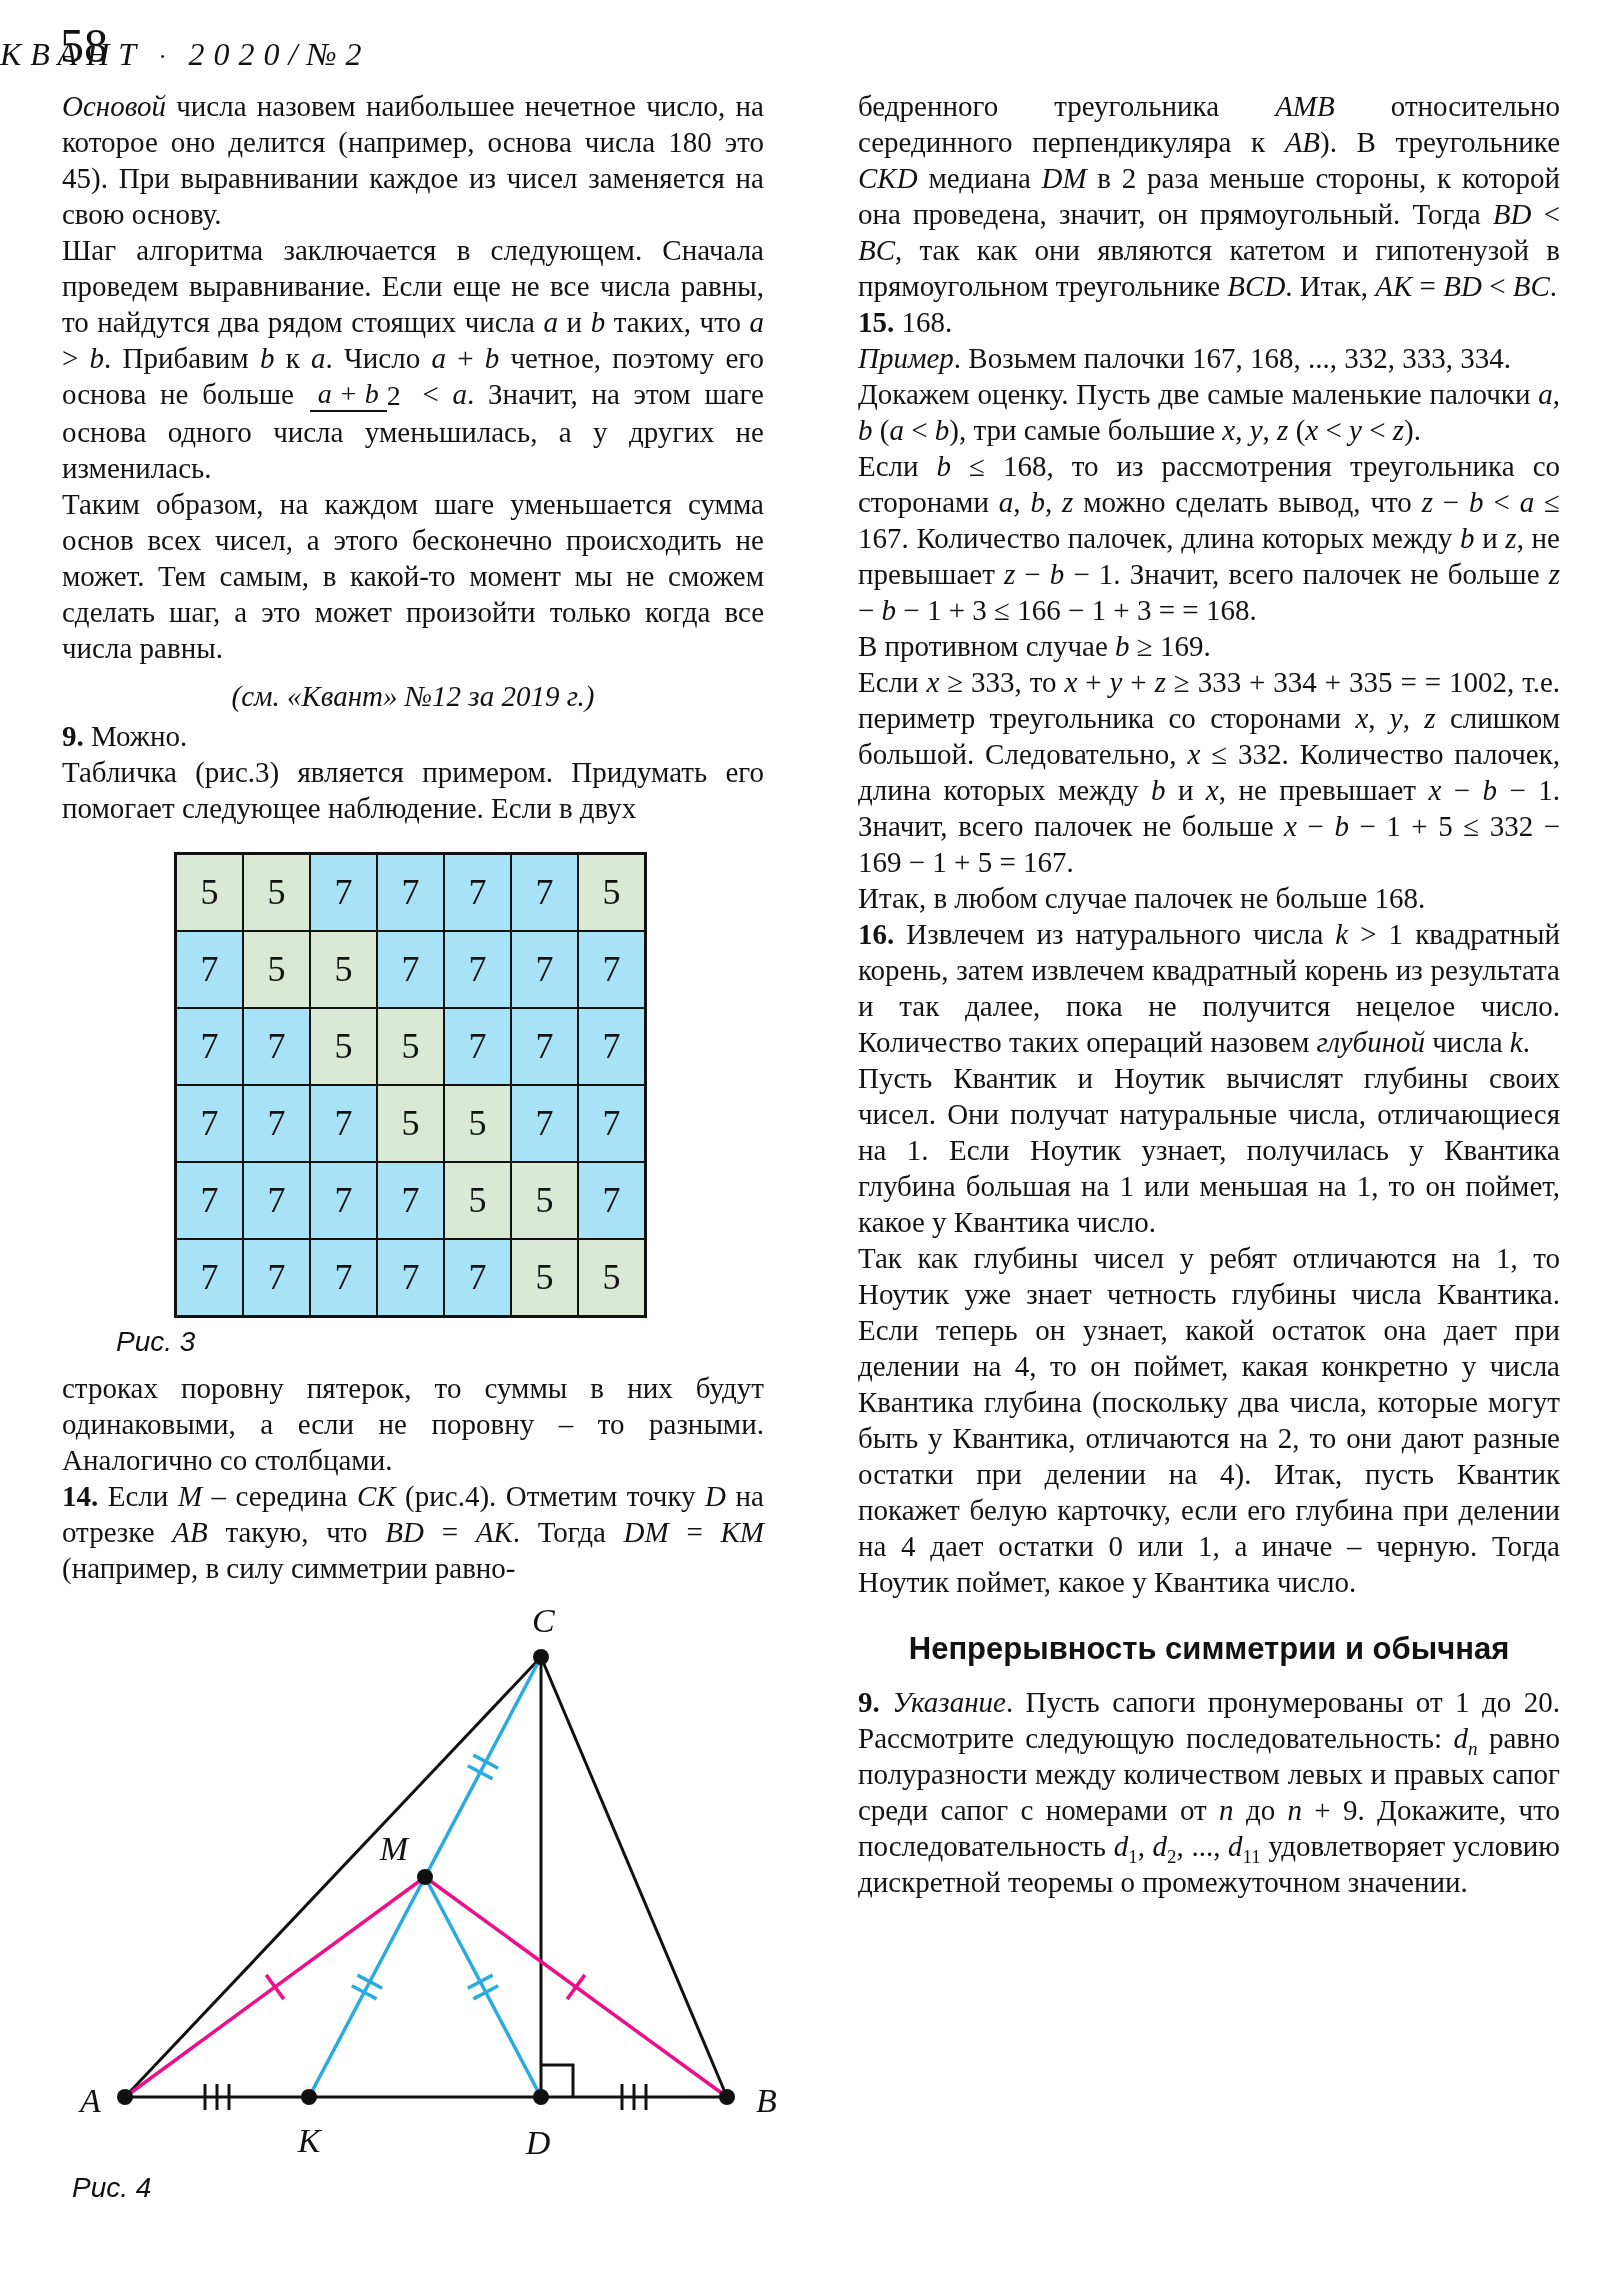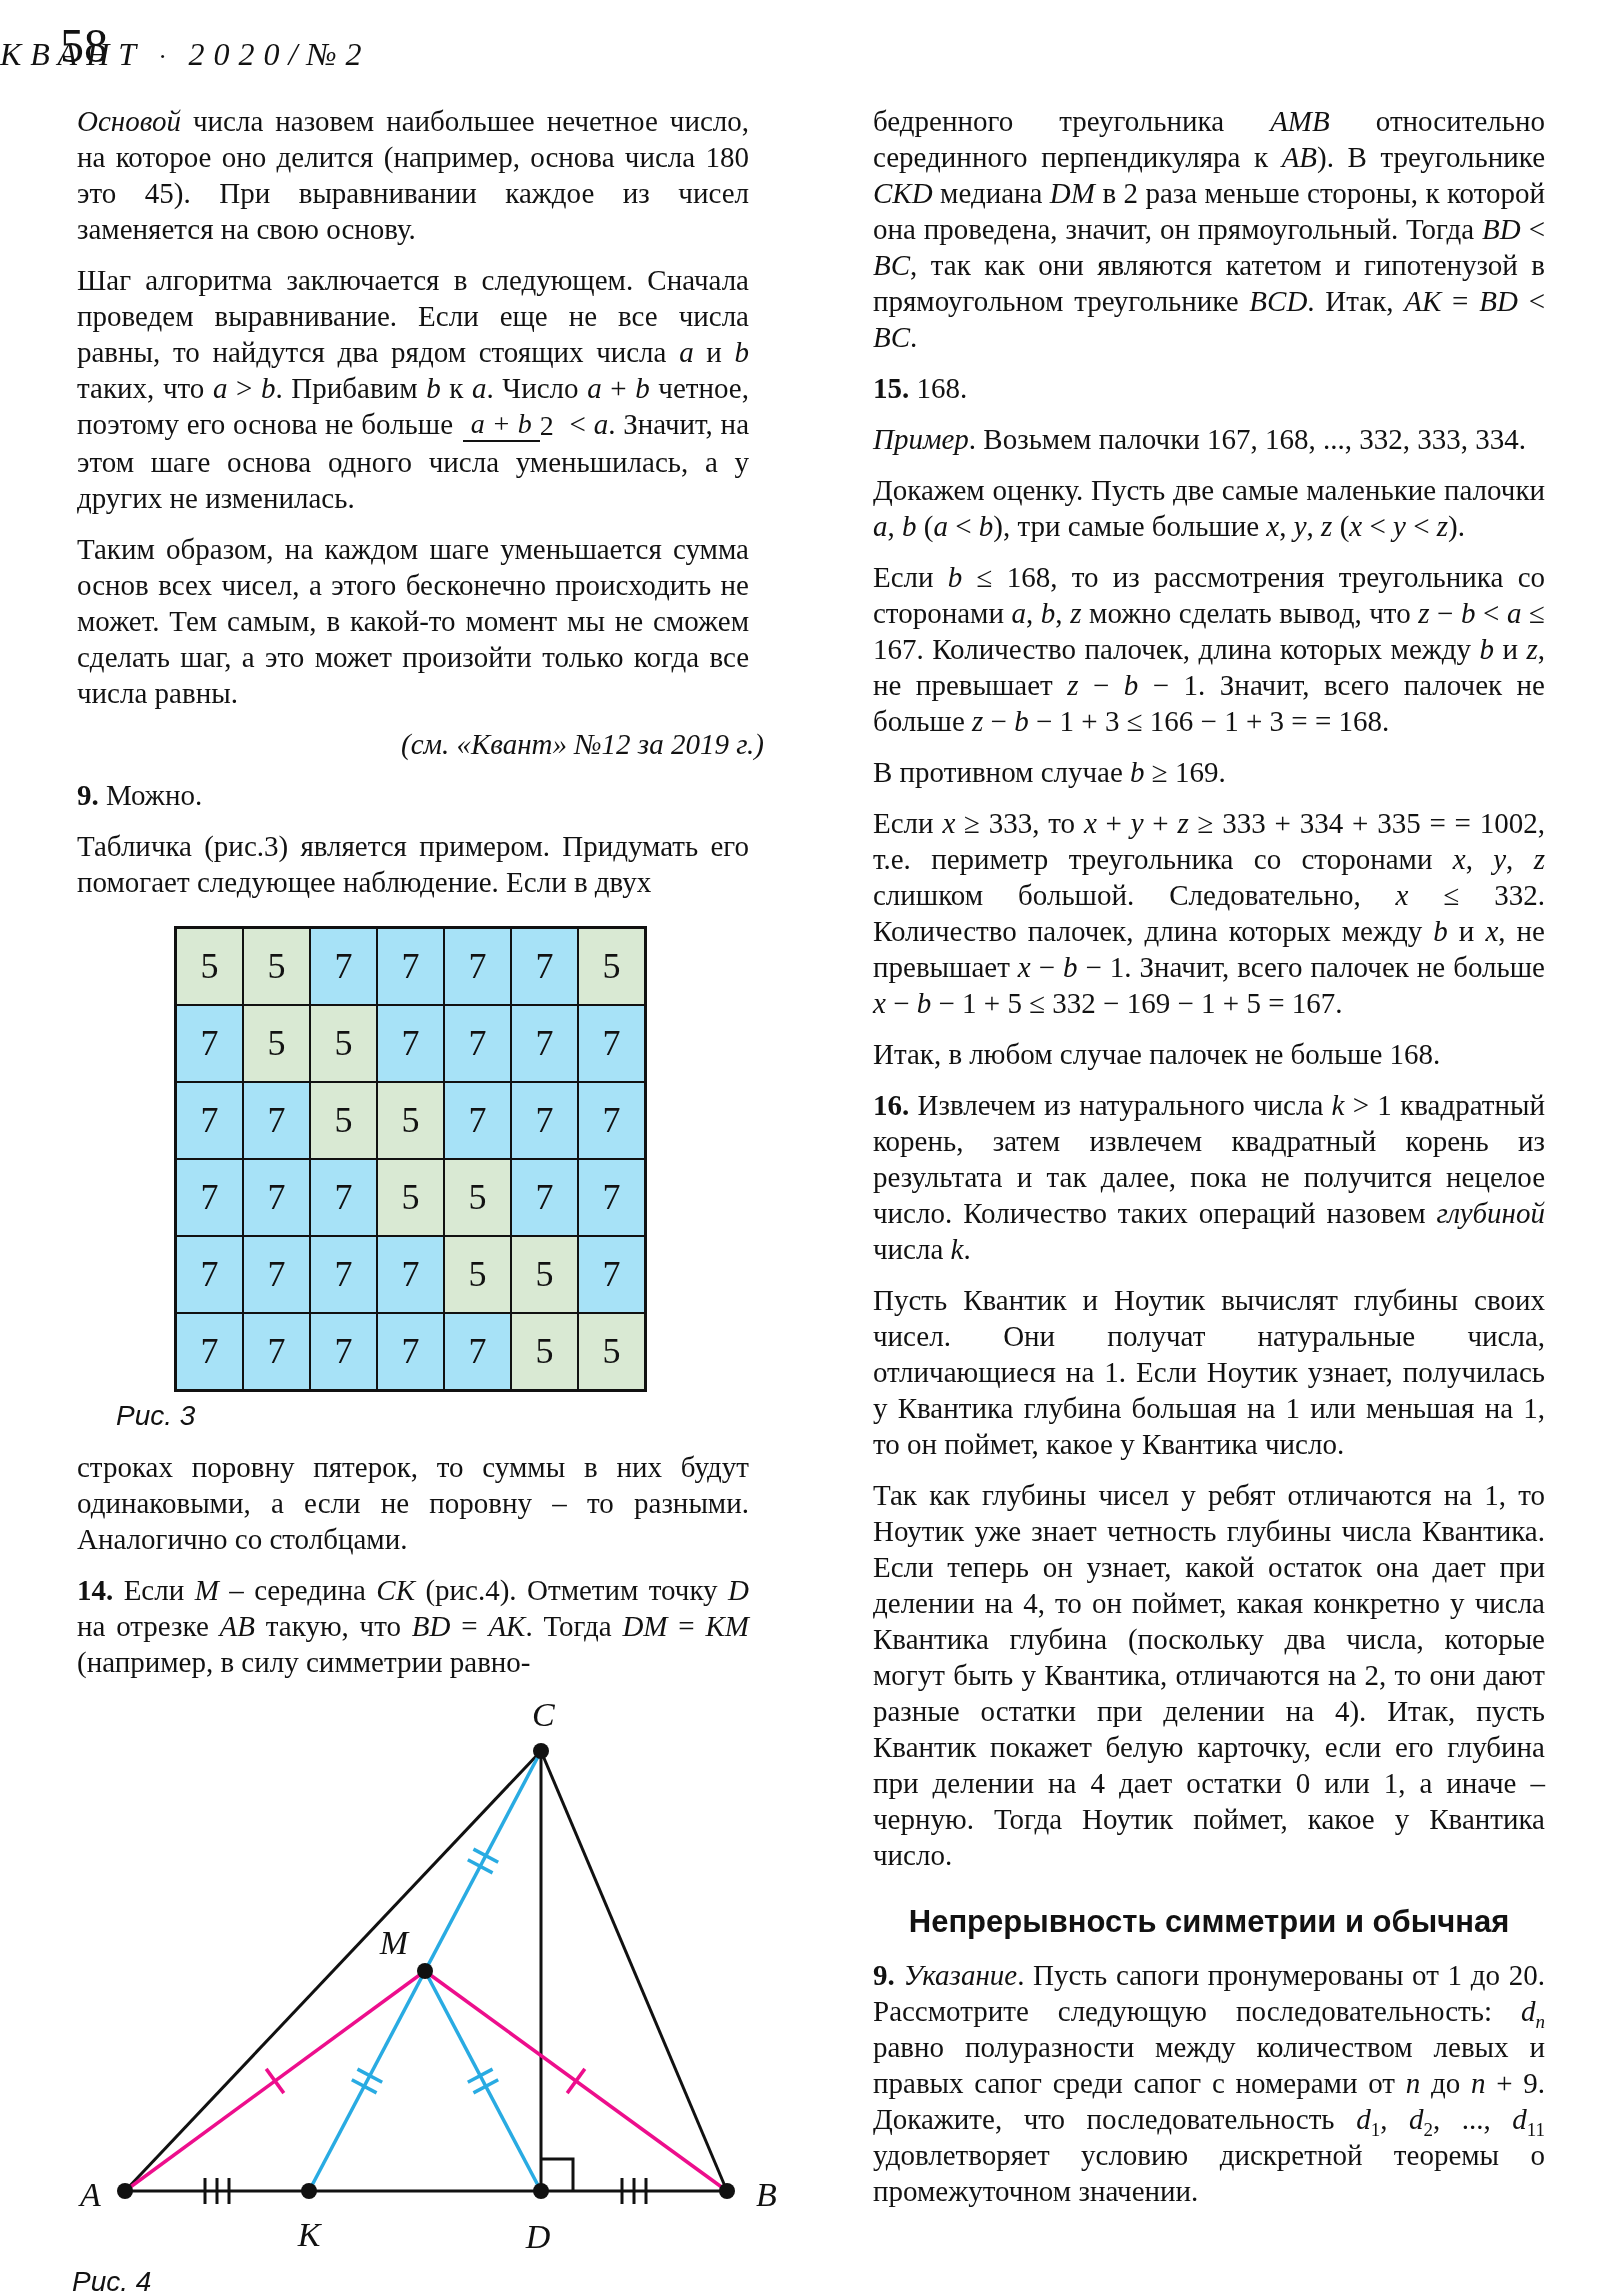--- a/index.html
+++ b/index.html
@@ -21,26 +21,26 @@
     font-style:italic;
   }
   .journal-title .sep{padding:0 14px;font-size:26px;}
   
   .col{
     position:absolute;top:88px;width:702px;
     font-size:29px;line-height:36px;text-align:justify;
   }
   .col-left{left:62px;}
   .col-right{left:858px;}
-  .para{margin:15px;}
+  .para{margin:0;}
   .para b{font-weight:bold;}
   .para i{font-style:italic;}
   sub{font-size:19px;line-height:0;}
   sub.subi{font-style:italic;}
-  .centered{text-align:right;font-style:italic;margin:12px 0 4px 0;}
+  .centered{text-align:center;font-style:italic;margin:12px 0 4px 0;}
   
   .frac{
     display:inline-flex;align-items:center;
     vertical-align:middle;font-style:italic;font-size:28px;
     line-height:30px;margin:0 8px 0 2px;transform:translateY(-2px);
   }
   .frac .num{border-bottom:2px solid #121212;padding:0 8px 1px 8px;}
   .frac .den{padding-top:1px;font-style:normal;}
   
   .grid{

